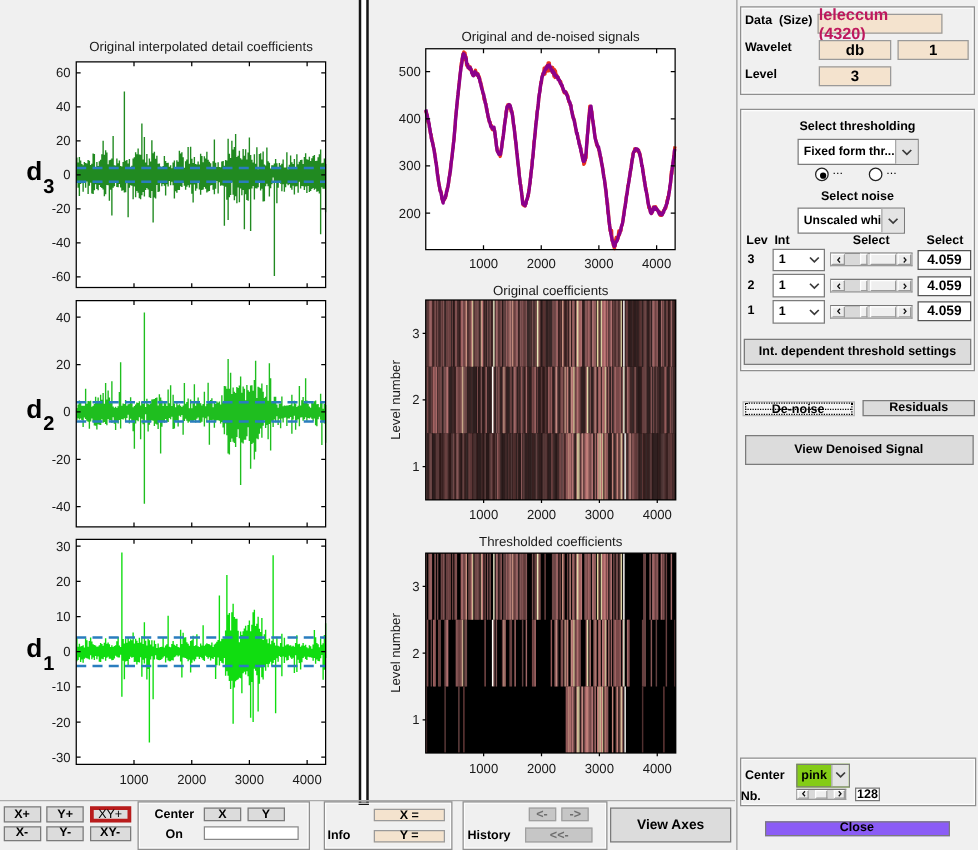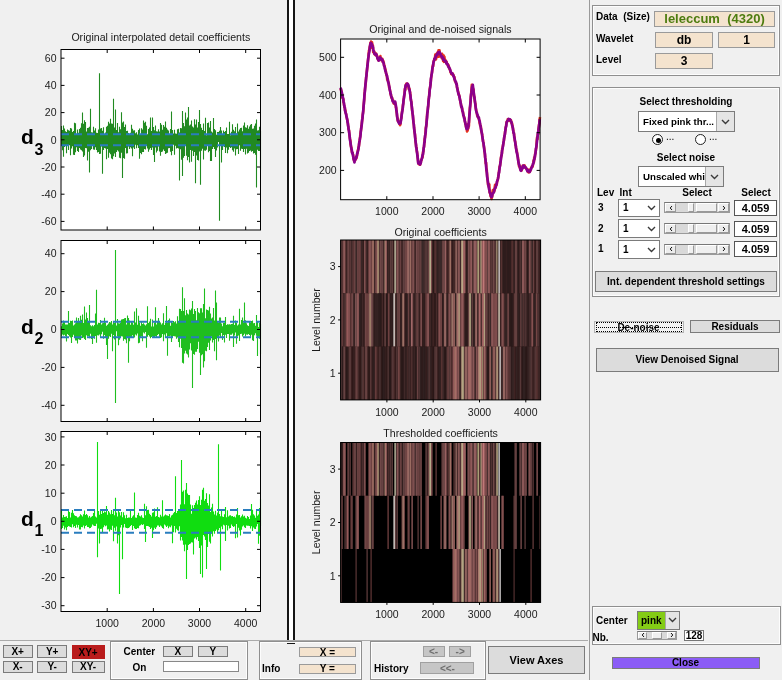--- a/index.html
+++ b/index.html
@@ -183,31 +183,31 @@
 <text x="183.5" y="618.0" font-size="10.5" fill="#1a1a1a" text-anchor="middle" font-family="Liberation Sans, sans-serif">3000</text>
 <text x="229.8" y="618.0" font-size="10.5" fill="#1a1a1a" text-anchor="middle" font-family="Liberation Sans, sans-serif">4000</text>
 <path d="M44.6 469.1h-2.5M44.6 522.5h-2.5M44.6 575.8h-2.5M90.9 602.4v2.5M137.2 602.4v2.5M183.5 602.4v2.5M229.8 602.4v2.5" stroke="#000" stroke-width="1" fill="none"></path>
 <text x="24" y="522.4" font-size="10.5" fill="#1a1a1a" text-anchor="middle" font-family="Liberation Sans, sans-serif" transform="rotate(-90 24 522.4)">Level number</text>
 </svg>
 <div style="position:absolute;left:287px;top:0;width:8px;height:644px;background:#fff;border-left:2px solid #151515;border-right:2px solid #151515;border-bottom:2px solid #151515;"></div>
 <div style="position:absolute;left:588.5px;top:0;width:1.5px;height:680px;background:#9a9a9a;"></div>
 <div style="position:absolute;left:0;top:640px;width:588px;height:1px;background:#aaa;"></div>
 <div style="position:absolute;left:592px;top:5px;width:188px;height:71px;border:1px solid #8f8f8f;box-sizing:border-box;box-shadow:inset 1px 1px 0 #fdfdfd,inset -1px -1px 0 #fdfdfd;"></div>
 <div style="position:absolute;left:596px;top:11px;font-size:10px;font-weight:bold;color:#000;white-space:nowrap;">Data&nbsp; (Size)</div>
-<div style="position:absolute;left:654px;top:10.5px;width:121px;height:16px;background:#F4E3CE;border:1px solid #9a9a9a;box-sizing:border-box;display:flex;align-items:center;justify-content:center;font-size:13px;font-weight:bold;color:#4d7c0f;">leleccum&nbsp; (4320)</div>
+<div style="position:absolute;left:654px;top:10.5px;width:100px;height:16px;background:#F4E3CE;border:1px solid #9a9a9a;box-sizing:border-box;display:flex;align-items:center;justify-content:center;font-size:13px;font-weight:bold;color:#be185d;">leleccum&nbsp; (4320)</div>
 <div style="position:absolute;left:596px;top:33px;font-size:10px;font-weight:bold;color:#000;white-space:nowrap;">Wavelet</div>
 <div style="position:absolute;left:655px;top:31.5px;width:58px;height:16px;background:#F4E3CE;border:1px solid #9a9a9a;box-sizing:border-box;display:flex;align-items:center;justify-content:center;font-size:12px;font-weight:bold;color:#000;">db</div>
 <div style="position:absolute;left:718px;top:31.5px;width:57px;height:16px;background:#F4E3CE;border:1px solid #9a9a9a;box-sizing:border-box;display:flex;align-items:center;justify-content:center;font-size:12px;font-weight:bold;color:#000;">1</div>
 <div style="position:absolute;left:596px;top:54px;font-size:10px;font-weight:bold;color:#000;white-space:nowrap;">Level</div>
 <div style="position:absolute;left:655px;top:52.5px;width:58px;height:16px;background:#F4E3CE;border:1px solid #9a9a9a;box-sizing:border-box;display:flex;align-items:center;justify-content:center;font-size:12px;font-weight:bold;color:#000;">3</div>
 <div style="position:absolute;left:592px;top:87px;width:188px;height:210px;border:1px solid #8f8f8f;box-sizing:border-box;box-shadow:inset 1px 1px 0 #fdfdfd,inset -1px -1px 0 #fdfdfd;"></div>
 <div style="position:absolute;left:592px;top:96px;width:188px;text-align:center;font-size:10px;font-weight:bold;color:#000;white-space:nowrap;">Select thresholding</div>
 <div style="position:absolute;left:638px;top:111px;width:97px;height:21px;background:#fff;border:1px solid #7b7b7b;box-sizing:border-box;">
     <div style="position:absolute;left:4px;top:0;height:100%;display:flex;align-items:center;font-size:10px;font-weight:bold;white-space:nowrap;">
-      <span style="font-size:9.7px">Fixed pink thr...</span>
+      <span style="font-size:9.7px">Fixed form thr...</span>
     </div>
     <div style="position:absolute;right:0;top:0;width:18px;height:100%;background:#e4e4e4;border-left:1px solid #a8a8a8;display:flex;align-items:center;justify-content:center;">
       <svg width="9" height="6" viewBox="0 0 9 6">
         <path d="M1 1L4.5 4.5L8 1" stroke="#3a3a3a" stroke-width="1.4" fill="none"></path>
       </svg>
     </div>
   </div>
 <div style="position:absolute;left:652px;top:134px;width:11px;height:11px;border-radius:50%;background:#fff;border:1.4px solid #222;box-sizing:border-box;">
     <div style="position:absolute;left:3px;top:3px;width:5px;height:5px;border-radius:50%;background:#000;"></div>
   </div>
@@ -329,21 +329,21 @@
       <svg width="4" height="6" viewBox="0 0 4 6">
         <path d="M1 1L2.8 3L1 5" stroke="#111" stroke-width="1" fill="none"></path>
       </svg>
     </div>
     <div style="position:absolute;left:14px;top:0;width:10px;height:100%;background:#efefef;border:1px solid #999;border-top-color:#fff;border-left-color:#fff;box-sizing:border-box;"></div>
   </div>
 <div style="position:absolute;left:684px;top:629.5px;width:20px;height:11.5px;background:#fff;border:1px solid #777;box-sizing:border-box;display:flex;align-items:center;justify-content:center;font-size:10px;font-weight:bold;color:#000;">128</div>
 <div style="position:absolute;left:611.5px;top:656.5px;width:148px;height:12px;background:#8b5cf6;border:1px solid #7b7b7b;box-sizing:border-box;display:flex;align-items:center;justify-content:center;font-size:10px;font-weight:bold;color:#000;">Close</div>
 <div style="position:absolute;left:2.7px;top:645.3px;width:29.9px;height:12.3px;background:#dcdcdc;border:1px solid #7b7b7b;box-sizing:border-box;display:flex;align-items:center;justify-content:center;font-size:10px;font-weight:bold;color:#000;">X+</div>
 <div style="position:absolute;left:37.2px;top:645.3px;width:29.9px;height:12.3px;background:#dcdcdc;border:1px solid #7b7b7b;box-sizing:border-box;display:flex;align-items:center;justify-content:center;font-size:10px;font-weight:bold;color:#000;">Y+</div>
-<div style="position:absolute;left:71.5px;top:645.3px;width:33.2px;height:12.3px;background:#dcdcdc;border:7px solid #b91c1c;box-sizing:border-box;display:flex;align-items:center;justify-content:center;font-size:10px;font-weight:bold;color:#000;">XY+</div>
+<div style="position:absolute;left:71.5px;top:645.3px;width:33.2px;height:12.3px;background:#dcdcdc;border:3px solid #b91c1c;box-sizing:border-box;display:flex;align-items:center;justify-content:center;font-size:10px;font-weight:normal;color:#000;">XY+</div>
 <div style="position:absolute;left:2.7px;top:660.6px;width:29.9px;height:12.3px;background:#dcdcdc;border:1px solid #7b7b7b;box-sizing:border-box;display:flex;align-items:center;justify-content:center;font-size:10px;font-weight:bold;color:#000;">X-</div>
 <div style="position:absolute;left:37.2px;top:660.6px;width:29.9px;height:12.3px;background:#dcdcdc;border:1px solid #7b7b7b;box-sizing:border-box;display:flex;align-items:center;justify-content:center;font-size:10px;font-weight:bold;color:#000;">Y-</div>
 <div style="position:absolute;left:71.5px;top:660.6px;width:33.2px;height:12.3px;background:#dcdcdc;border:1px solid #7b7b7b;box-sizing:border-box;display:flex;align-items:center;justify-content:center;font-size:10px;font-weight:bold;color:#000;">XY-</div>
 <div style="position:absolute;left:110.4px;top:641px;width:137.3px;height:38.5px;border:1px solid #8f8f8f;box-sizing:border-box;box-shadow:inset 1px 1px 0 #fdfdfd,inset -1px -1px 0 #fdfdfd;"></div>
 <div style="position:absolute;left:110.4px;top:646px;width:58px;text-align:center;font-size:10px;font-weight:bold;color:#000;white-space:nowrap;">Center</div>
 <div style="position:absolute;left:110.4px;top:661.5px;width:58px;text-align:center;font-size:10px;font-weight:bold;color:#000;white-space:nowrap;">On</div>
 <div style="position:absolute;left:162.9px;top:646.3px;width:29.9px;height:10.5px;background:#dcdcdc;border:1px solid #7b7b7b;box-sizing:border-box;display:flex;align-items:center;justify-content:center;font-size:10px;font-weight:bold;color:#000;">X</div>
 <div style="position:absolute;left:197.8px;top:646.3px;width:29.9px;height:10.5px;background:#dcdcdc;border:1px solid #7b7b7b;box-sizing:border-box;display:flex;align-items:center;justify-content:center;font-size:10px;font-weight:bold;color:#000;">Y</div>
 <div style="position:absolute;left:162.9px;top:660.6px;width:76.5px;height:11.3px;background:#fff;border:1px solid #888;box-sizing:border-box;display:flex;align-items:center;justify-content:center;font-size:10px;font-weight:bold;color:#000;"></div>
 <div style="position:absolute;left:258.8px;top:641px;width:103.4px;height:38.5px;border:1px solid #8f8f8f;box-sizing:border-box;box-shadow:inset 1px 1px 0 #fdfdfd,inset -1px -1px 0 #fdfdfd;"></div>

